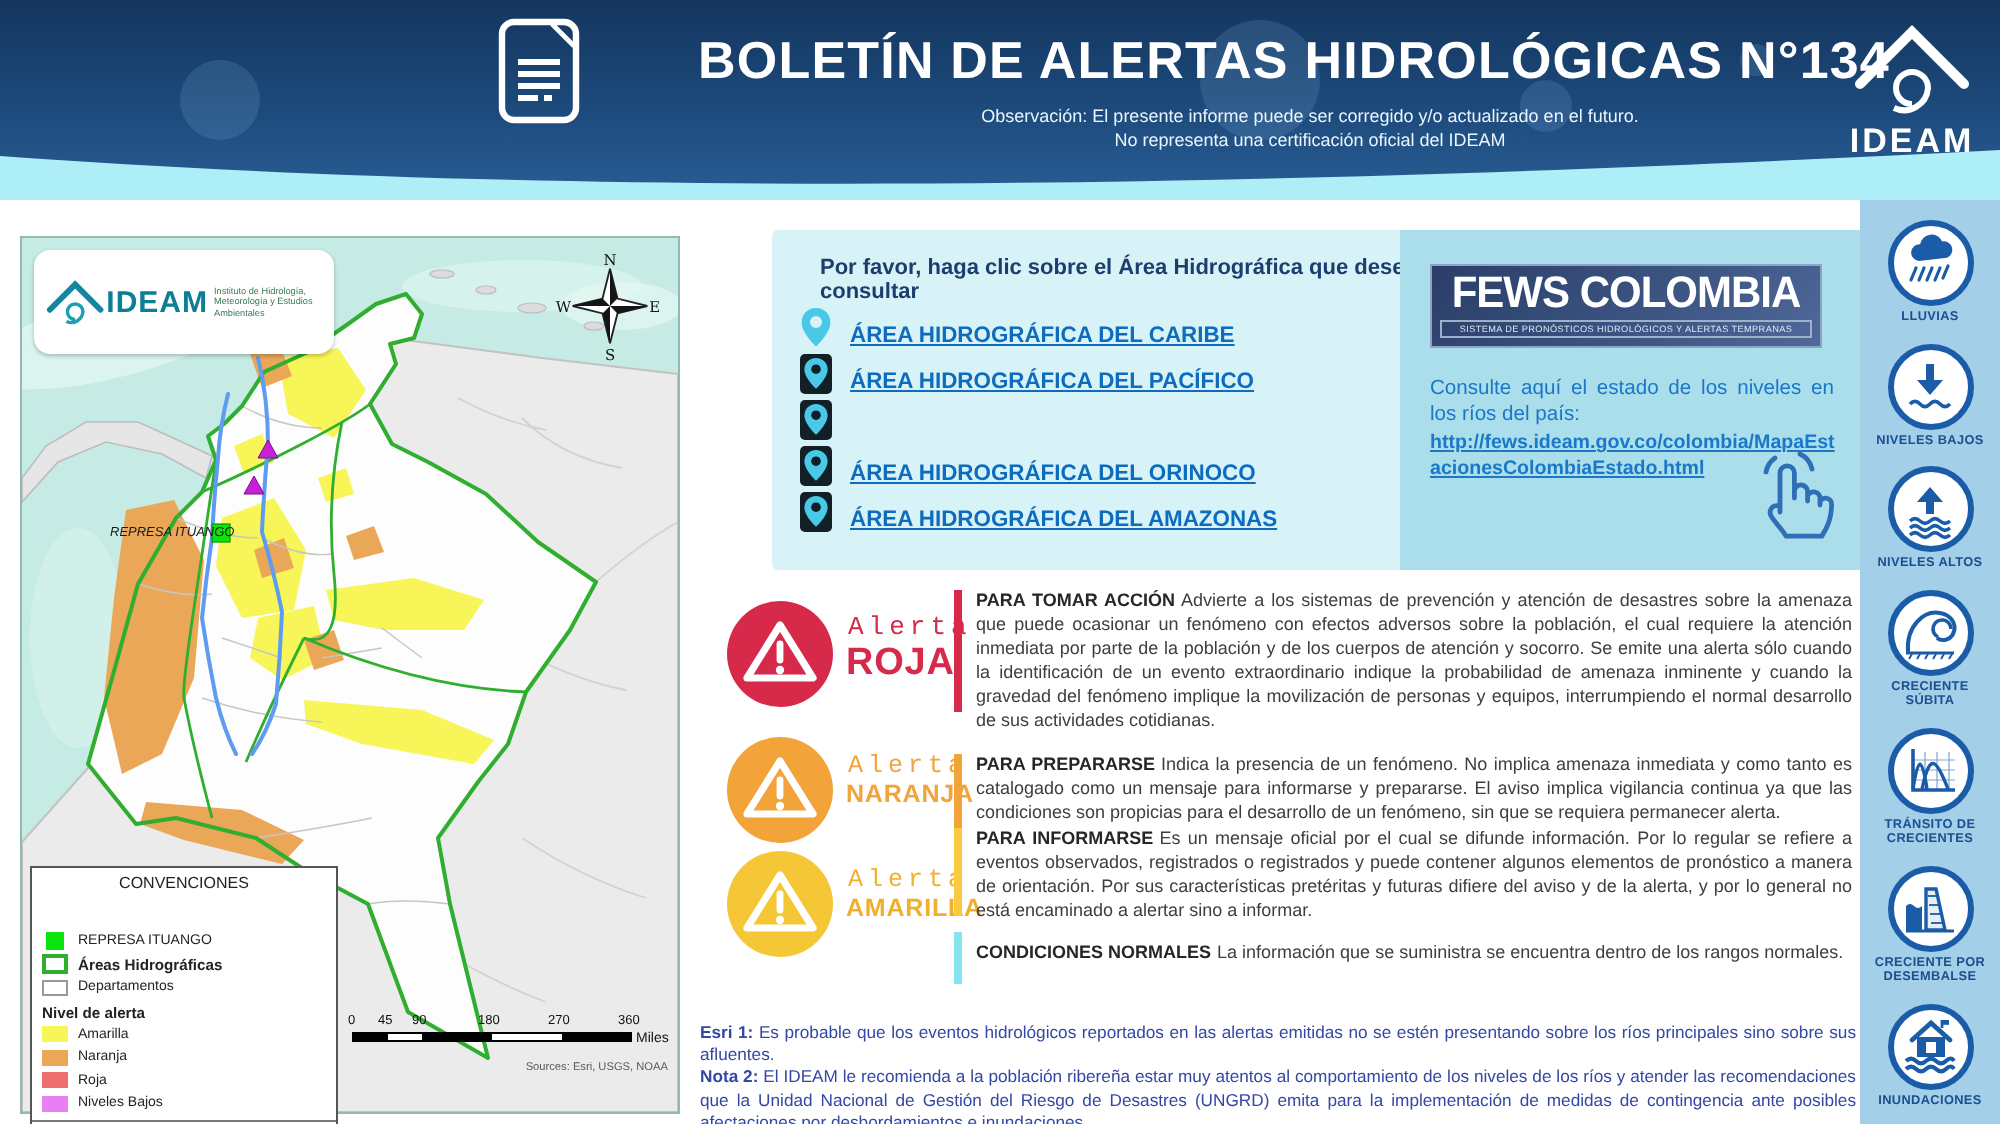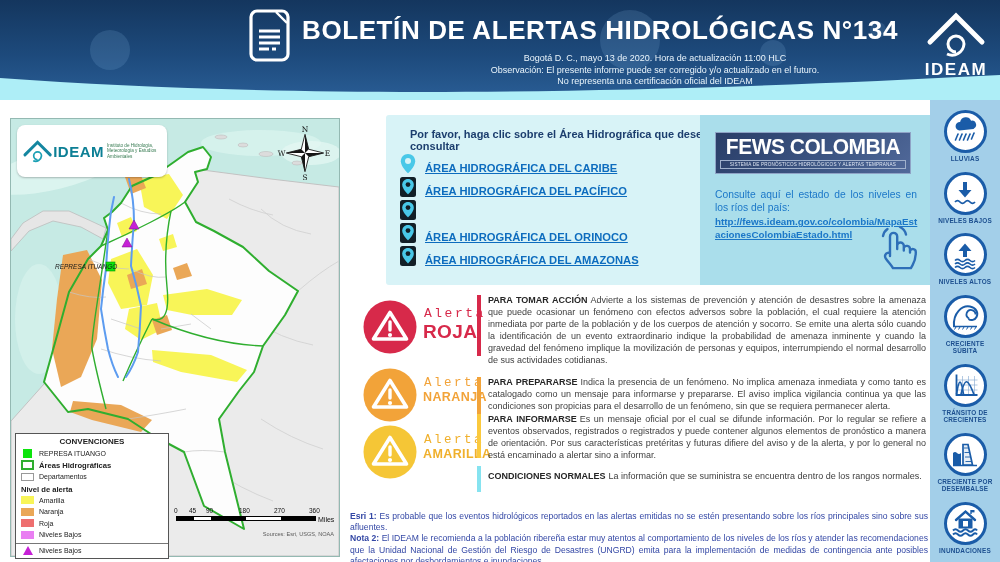--- a/index.html
+++ b/index.html
@@ -5,40 +5,40 @@
   * { margin:0; padding:0; box-sizing:border-box; }
   body { font-family:"Liberation Sans", sans-serif; background:#e9e9e9; }
   .page { position:relative; width:1000px; height:562px; background:#ffffff; overflow:hidden; margin:0 auto; }
 
   
   .header { position:absolute; left:0; top:0; width:1000px; height:100px;
     background:linear-gradient(180deg,#14365e 0%, #1d4a7c 55%, #2a5e96 100%); }
   .bub { position:absolute; border-radius:50%; background:rgba(140,190,235,.16); }
   .hdr-wave { position:absolute; left:0; bottom:0; width:1000px; height:30px; }
   .doc-icon { position:absolute; left:240px; top:7px; }
-  .page-title { position:absolute; left:255px; top:15px; width:690px; text-align:center;
+  .page-title { position:absolute; left:255px; top:15px; width:690px; text-align:right;
     color:#fff; font-size:26px; font-weight:bold; letter-spacing:.6px; }
   .hdr-meta { position:absolute; left:355px; top:53px; width:600px; text-align:center;
     color:#eaf5fc; font-size:9px; line-height:11.5px; }
   .ideam-logo { position:absolute; left:916px; top:8px; width:80px; text-align:center; color:#fff; }
   .ideam-logo .txt { font-size:17px; font-weight:bold; letter-spacing:1.5px; margin-top:-4px; }
 
   
   .map-panel { position:absolute; left:10px; top:118px; width:330px; height:439px;
     border:1px solid #94b9b2; background:#c6eae4; }
   .map-svg { position:absolute; left:0; top:0; }
   .map-logo { position:absolute; left:6px; top:6px; width:150px; height:52px; background:#fff;
     border-radius:8px; box-shadow:0 1px 2px rgba(0,0,0,.25); display:flex; align-items:center; padding:3px 5px; }
   .map-logo .name { font-size:15px; font-weight:bold; color:#0c7f95; letter-spacing:.5px; }
   .map-logo .desc { font-size:4.6px; line-height:5.4px; color:#357a50; width:60px; margin-left:3px; }
   .compass { position:absolute; left:266px; top:6px; }
   .represa-label { position:absolute; left:44px; top:144px; font-size:6.5px; font-style:italic; color:#1a1a1a; }
   .legend { position:absolute; left:4px; top:314px; width:154px; background:#fff;
     border:1px solid #555; font-size:7px; color:#222; padding:3px 5px 2px 5px; }
-  .legend .lg-title { text-align:center; font-weight:bold; font-size:8px; margin-bottom:2px; }
+  .legend .lg-title { text-align:center; font-weight:normal; font-size:8px; margin-bottom:19px; }
   .lg-row { display:flex; align-items:center; height:11.5px; }
   .lg-sw { width:13px; height:8px; margin-right:5px; flex:0 0 aupx; }
   .lg-sq { width:9px; height:9px; margin:0 7px 0 2px; }
   .lg-bold { font-weight:bold; font-size:7.6px; }
   .lg-sec { font-weight:bold; font-size:7.6px; margin:2px 0 1px 0; }
   .lg-div { border-top:1px solid #777; margin:2px -5px 1px -5px; }
   .lg-tri { width:0; height:0; border-left:5px solid transparent; border-right:5px solid transparent;
     border-bottom:9px solid #c621d6; margin:0 6px 0 2px; }
   .scalebar { position:absolute; left:165px; top:388px; width:160px; height:22px; font-size:6.5px; color:#111; }
   .sb-ticks { position:relative; height:8px; }
@@ -110,21 +110,20 @@
       <rect x="11" y="4" width="37" height="49" rx="6" fill="none" stroke="#fff" stroke-width="3.2"></rect>
       <path d="M36,5 l11,11" stroke="#fff" stroke-width="2.4" fill="none"></path>
       <line x1="19" y1="24" x2="40" y2="24" stroke="#fff" stroke-width="3"></line>
       <line x1="19" y1="30" x2="40" y2="30" stroke="#fff" stroke-width="3"></line>
       <line x1="19" y1="36" x2="40" y2="36" stroke="#fff" stroke-width="3"></line>
       <line x1="19" y1="42" x2="29" y2="42" stroke="#fff" stroke-width="3"></line>
       <rect x="32" y="40.5" width="4" height="3" fill="#fff"></rect>
     </svg>
     <div class="page-title">BOLETÍN DE ALERTAS HIDROLÓGICAS N°134</div>
     <div class="hdr-meta">
-      <div>Bogotá D. C., mayo 13 de 2020. Hora de actualización 11:00  HLC</div>
       <div>Observación: El presente informe puede ser corregido y/o actualizado en el futuro.</div>
       <div>No representa una certificación oficial del IDEAM</div>
     </div>
     <div class="ideam-logo">
       <svg width="64" height="52" viewBox="0 0 64 52">
         <path d="M6,34 L32,8 L58,34" stroke="#fff" stroke-width="5" fill="none" stroke-linecap="round"></path>
         <path d="M32,44 a8,8 0 1 1 8,-8 a12,12 0 0 1 -17,10" stroke="#fff" stroke-width="3" fill="none"></path>
       </svg>
       <div class="txt">IDEAM</div>
     </div>

